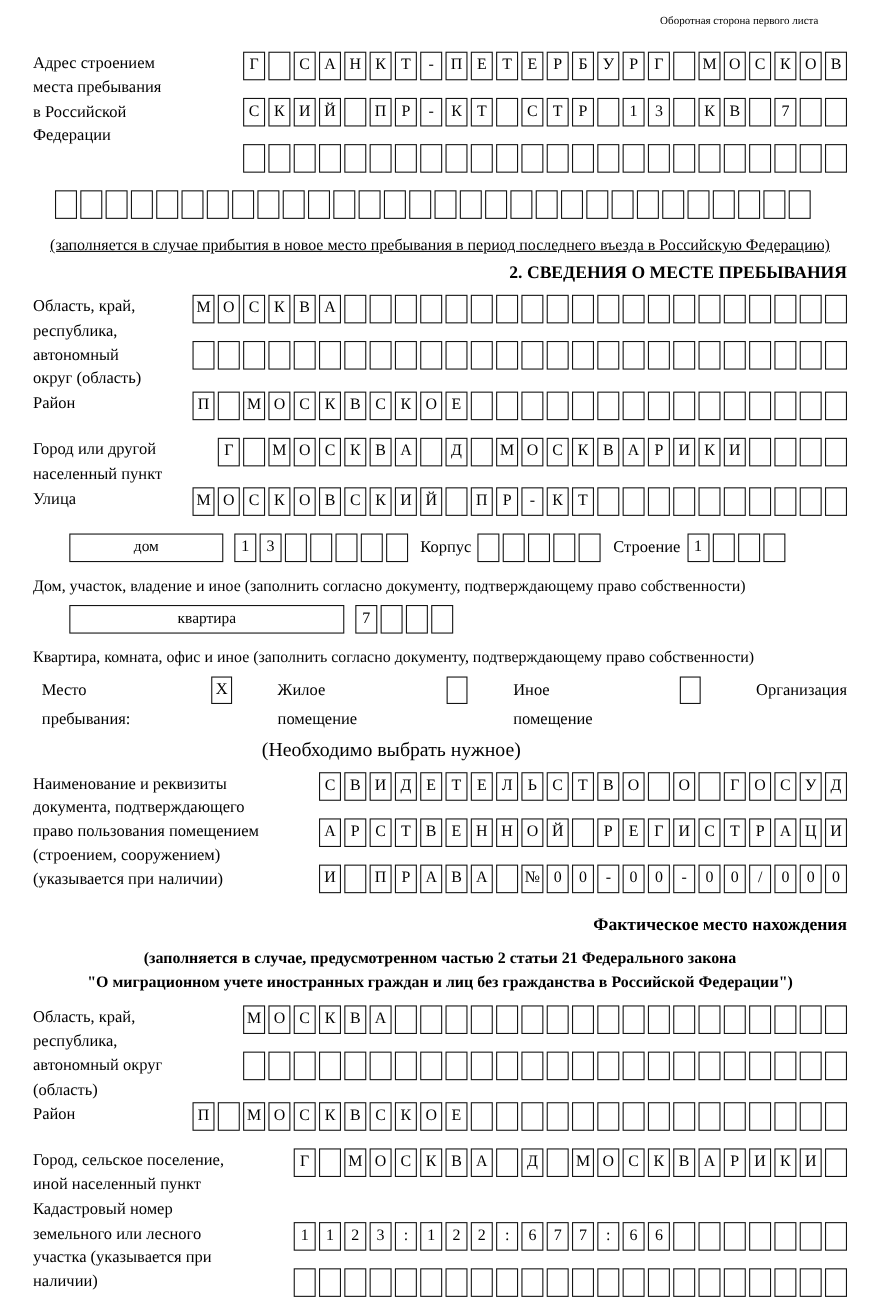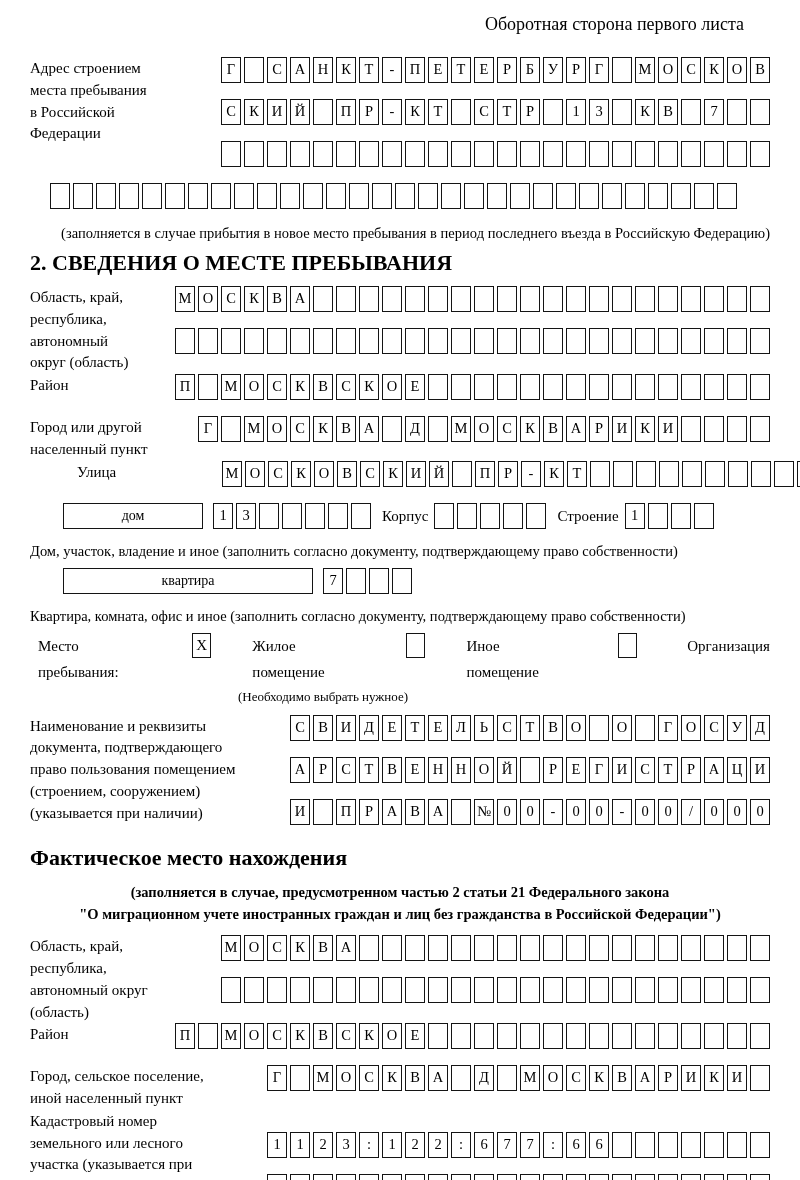--- a/index.html
+++ b/index.html
@@ -1,56 +1,56 @@
 <!DOCTYPE html>
 <html><head>
 <meta charset="utf-8">
 <style>
   html,body{margin:0;padding:0;background:#e8e8e8;}
   .page{
     width:800px;min-height:1180px;margin:0 auto;background:#fff;color:#000;
     box-sizing:border-box;padding:14px 30px 24px 30px;
     font-family:"Liberation Serif","DejaVu Serif",serif;
   }
-  .top-note{text-align:right;font-size:18px;margin-right:26px;margin-bottom:22px;}
+  .top-note{text-align:right;font-size:10px;margin-right:26px;margin-bottom:22px;}
   
   .cellrow{white-space:nowrap;height:36px;line-height:0;margin-bottom:6px;}
   .cell{
     display:inline-block;width:20px;height:26px;box-sizing:border-box;
     border:1.5px solid #141414;margin-right:3px;vertical-align:top;
     text-align:center;font-size:14.5px;line-height:23px;
   }
   .field{display:flex;align-items:flex-start;}
   .flabel{flex:none;box-sizing:border-box;font-size:15px;line-height:1.45;padding-top:1px;}
   .rows{flex:none;}
   .w-prev{width:191px;padding-right:70px;}
   .w-oblast{width:145px;padding-right:45px;}
   .w-raion{width:145px;}
   .w-gorod{width:168px;padding-right:38px;}
-  .w-ulitsa{width:145px;margin-left:47px;}
+  .w-ulitsa{width:145px;}
   .w-doc{width:260px;padding-right:35px;}
   .w-foblast{width:191px;padding-right:60px;}
   .w-fgorod{width:237px;padding-right:35px;}
   .w-kadastr{width:237px;padding-right:55px;}
   .row4{margin-left:20px;}
   .caption{font-size:14.5px;margin:2px 0 8px 0;}
-  .caption-center{text-align:right;}
-  .sec-title{text-align:left;font-weight:bold;font-size:22px;margin:8px 0 10px 0;}
+  .caption-center{text-align:center;text-decoration:underline;}
+  .sec-title{text-align:right;font-weight:bold;font-size:16px;margin:8px 0 10px 0;}
   .widebox{
     display:inline-block;height:26px;box-sizing:border-box;border:1.5px solid #141414;
     text-align:center;font-size:14px;line-height:23px;vertical-align:top;
   }
   .inline-lb{display:inline-block;font-size:15px;line-height:26px;vertical-align:top;}
   .domrow,.kvrow,.mestorow{display:flex;align-items:flex-start;margin-left:33px;margin-bottom:4px;}
   .mestorow{margin-left:8px;margin-top:6px;gap:28px;}
   .checkbox{
     display:inline-block;width:21px;height:25px;box-sizing:border-box;border:1.5px solid #141414;
     text-align:center;font-size:15px;line-height:22px;vertical-align:top;
   }
-  .choose-note{font-size:13px;margin:2px 0 10px 208px;}
+  .choose-note{font-size:18px;margin:2px 0 10px 208px;}
   .fact-note{text-align:center;font-size:14.5px;line-height:1.55;margin-bottom:10px;font-weight:bold;}
   .stamp-box{margin-left:365px;width:355px;height:175px;box-sizing:border-box;border:2px solid #141414;margin-top:6px;}
   .gap-s{height:4px;}
 </style>
 </head>
 <body>
 
 <div class="page">
 
   <div class="top-note">Оборотная сторона первого листа</div>

